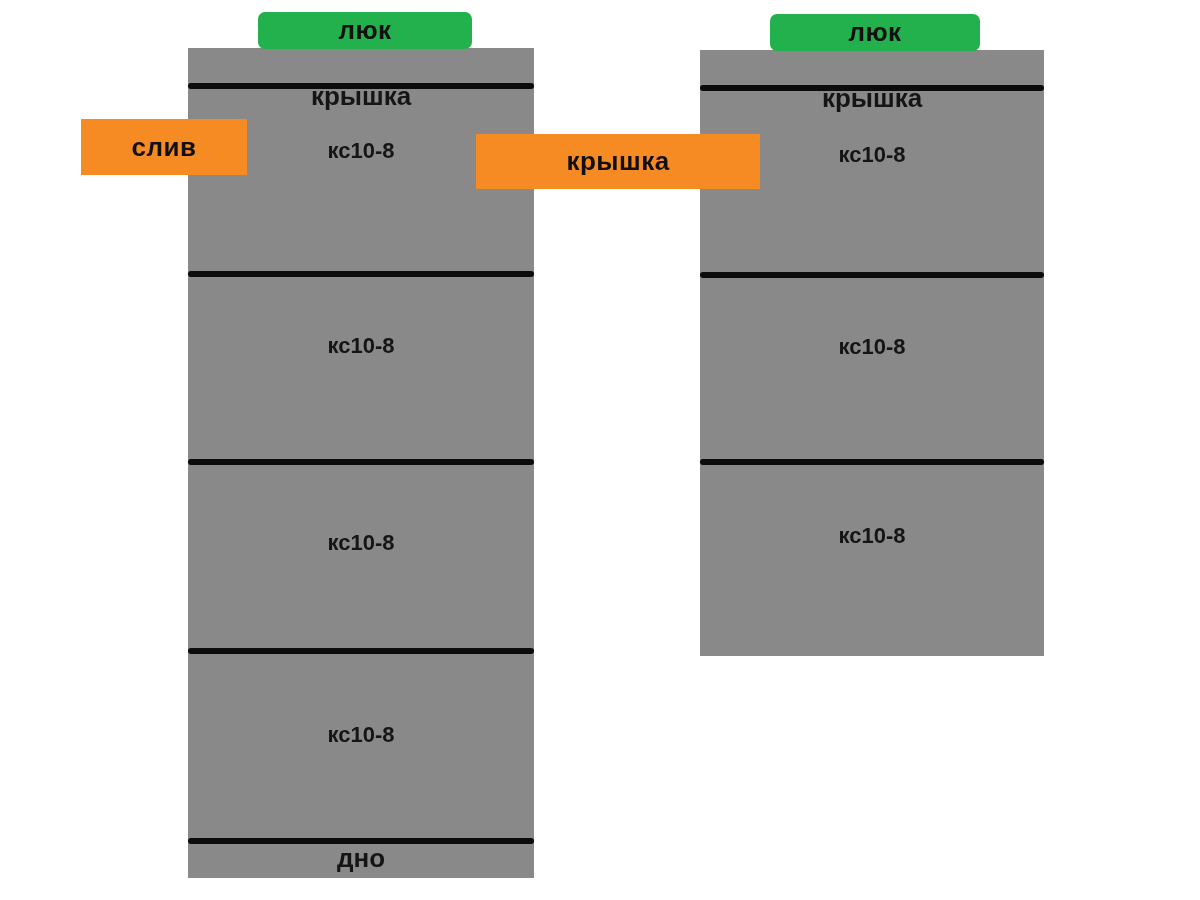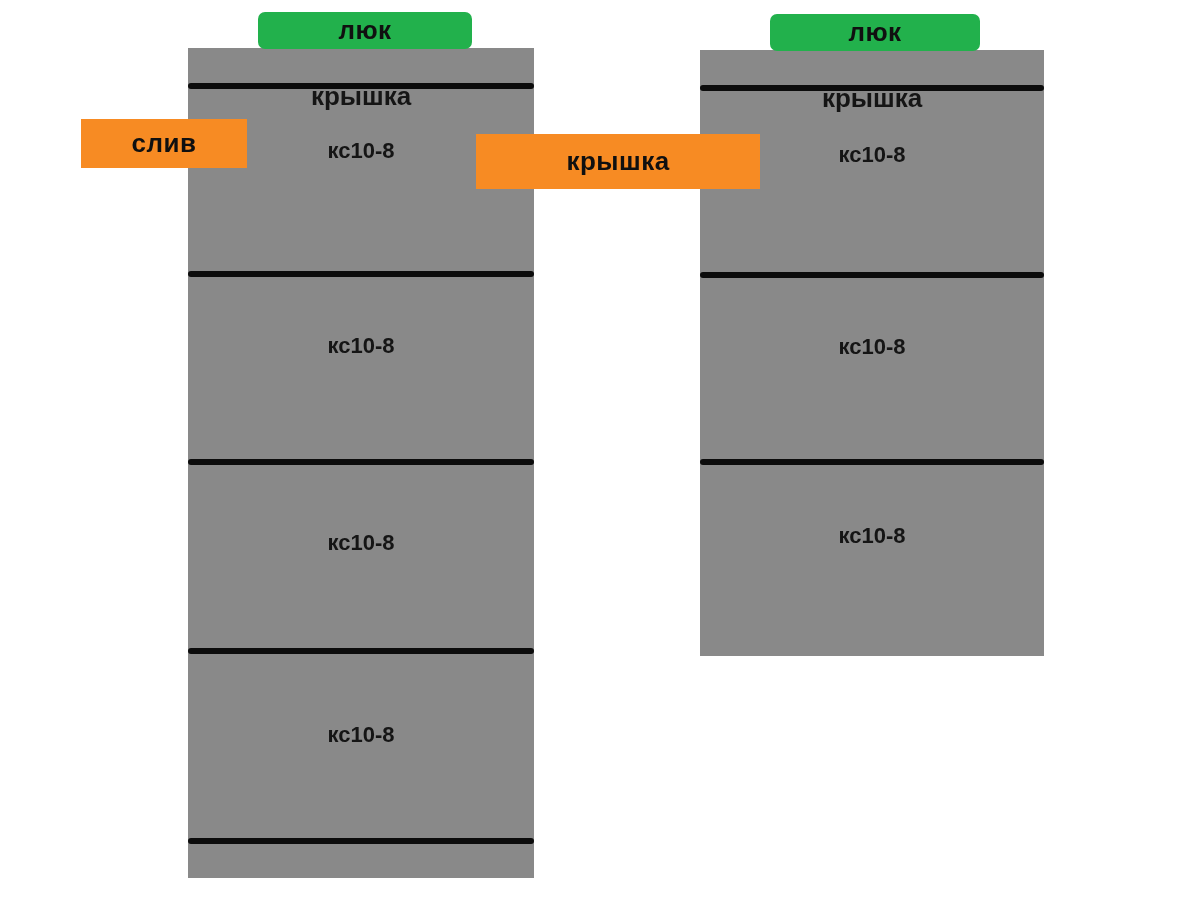--- a/index.html
+++ b/index.html
@@ -97,21 +97,21 @@
   #base-left         { left: 188px; top: 843px; width: 346px; }
 
   #cap-right         { left: 700px; top: 55px;  width: 344px; }
   #kc-r-1            { left: 700px; top: 142px; width: 344px; }
   #kc-r-2            { left: 700px; top: 334px; width: 344px; }
   #kc-r-3            { left: 700px; top: 523px; width: 344px; }
 
   #hatch-left        { left: 258px; top: 12px; width: 214px; height: 37px; }
   #hatch-right       { left: 770px; top: 14px; width: 210px; height: 37px; }
 
-  #pipe-drain        { left: 81px;  top: 119px; width: 166px; height: 49px; }
+  #pipe-drain        { left: 81px;  top: 119px; width: 166px; height: 56px; }
   #pipe-overflow     { left: 476px; top: 134px; width: 284px; height: 55px; }
 </style>
 </head>
 <body>
 
 <div id="canvas">
 
   <div class="shaft" id="shaft-left"></div>
 
   <div class="joint" id="joint-l-0"></div>
@@ -120,20 +120,21 @@
   <div class="joint" id="joint-l-3"></div>
   <div class="joint" id="joint-l-4"></div>
 
   <div class="ring-label cap" id="cap-left">крышка</div>
 
   <div class="ring-label kc" id="kc-l-1">кс10-8</div>
   <div class="ring-label kc" id="kc-l-2">кс10-8</div>
   <div class="ring-label kc" id="kc-l-3">кс10-8</div>
   <div class="ring-label kc" id="kc-l-4">кс10-8</div>
 
+  <div class="ring-label base" id="base-left">дно</div>
 
   <div class="hatch" id="hatch-left">
     <span>люк</span>
   </div>
 
   <div class="shaft" id="shaft-right"></div>
 
   <div class="joint" id="joint-r-0"></div>
   <div class="joint" id="joint-r-1"></div>
   <div class="joint" id="joint-r-2"></div>

